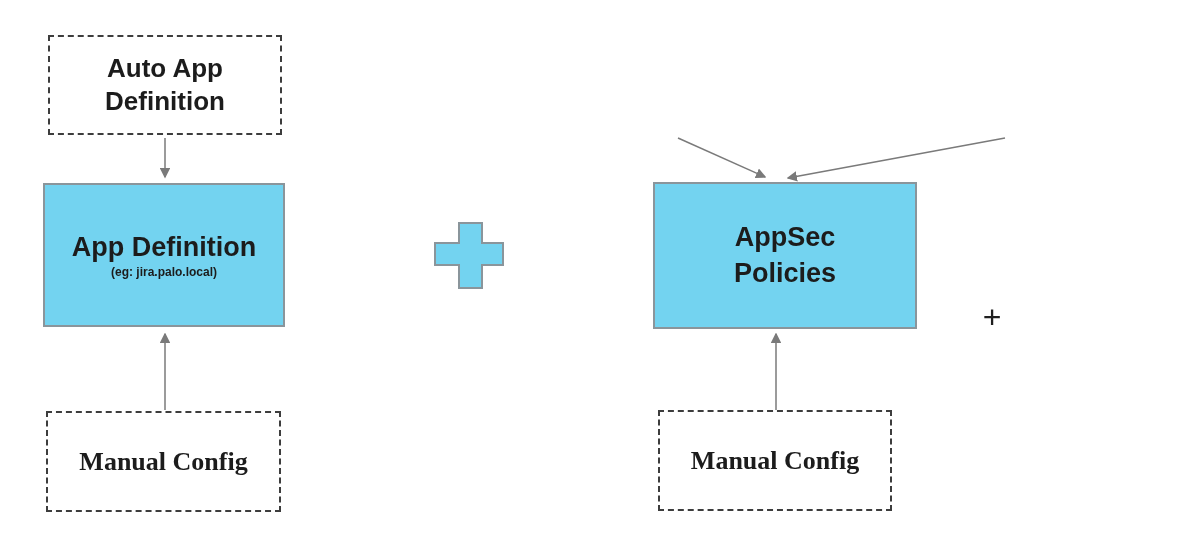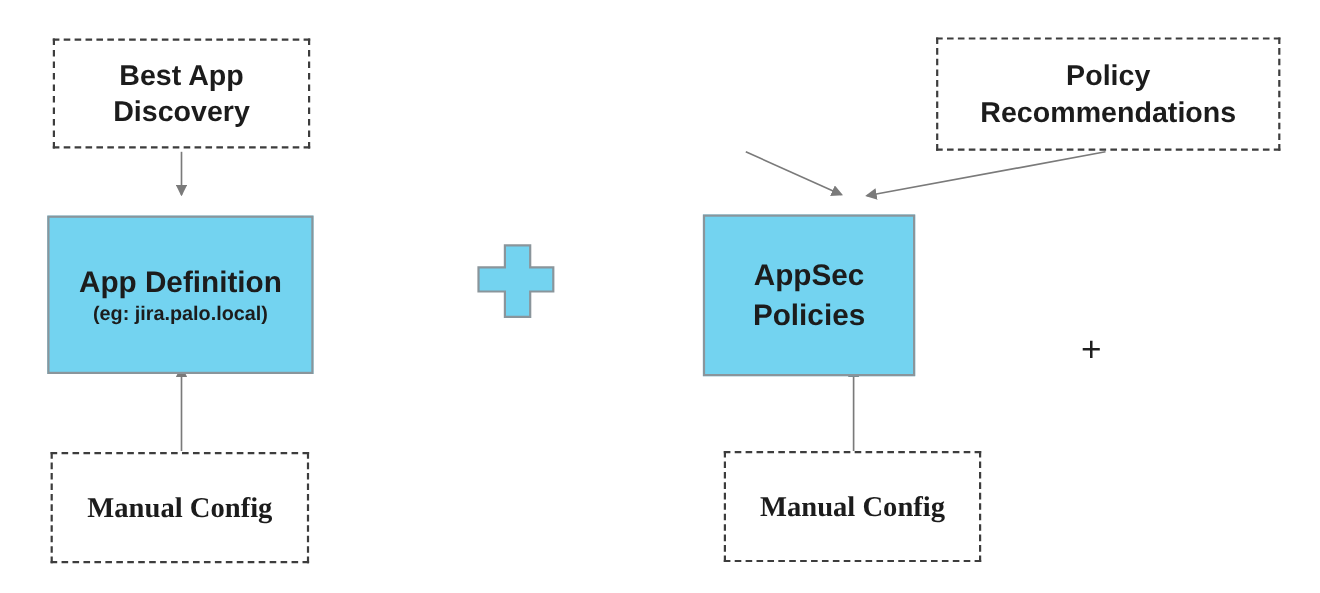--- a/index.html
+++ b/index.html
@@ -31,54 +31,53 @@
     text-align: center;
     color: var(--text-color);
   }
   .box.dashed {
     border: 2px dashed var(--dashed-border);
     background: var(--background);
   }
   .box.filled {
     border: 2px solid var(--box-border);
     background: var(--box-fill);
-    margin-top: 13px;
   }
   .label {
     font-size: 26px;
     font-weight: 700;
     line-height: 1.28;
     color: var(--text-color);
   }
   .label.nowrap { white-space: nowrap; font-family: Liberation Serif, serif; }
   .title {
     font-size: 27px;
     font-weight: 700;
     line-height: 1.3;
     white-space: nowrap;
     color: var(--text-color);
   }
   .title.wrap-narrow {
     white-space: normal;
     max-width: 160px;
   }
   .subtitle {
-    font-size: 18px;
+    font-size: 12px;
     font-weight: 700;
     line-height: 1.3;
     white-space: nowrap;
     color: var(--text-color);
   }
   
   #box-auto-app-discovery   { left: 48px;  top: 35px;  width: 234px; height: 100px; }
   #box-app-definition       { left: 43px;  top: 183px; width: 242px; height: 144px; }
   #box-manual-config-left   { left: 46px;  top: 411px; width: 235px; height: 101px; }
   #box-best-practices       { left: 523px; top: 35px;  width: 305px; height: 102px; }
   #box-policy-recs          { left: 851px; top: 34px;  width: 313px; height: 103px; }
-  #box-appsec-policies      { left: 639px; top: 182px; width: 193px; height: 147px; }
+  #box-appsec-policies      { left: 653px; top: 182px; width: 264px; height: 147px; }
   #box-manual-config-right  { left: 658px; top: 410px; width: 234px; height: 101px; }
   .overlay {
     position: absolute;
     left: 0; top: 0;
     width: 1200px; height: 539px;
     pointer-events: none;
   }
   .arrow {
     stroke: var(--arrow-color);
     stroke-width: 1.5;
@@ -114,36 +113,33 @@
     </defs>
     <line x1="165" y1="138" x2="165" y2="177" class="arrow" marker-end="url(#ah)"></line>
     <line x1="165" y1="410" x2="165" y2="334" class="arrow" marker-end="url(#ah)"></line>
     <line x1="678" y1="138" x2="765" y2="177" class="arrow" marker-end="url(#ah)"></line>
     <line x1="1005" y1="138" x2="788" y2="178" class="arrow" marker-end="url(#ah)"></line>
     <line x1="776" y1="410" x2="776" y2="334" class="arrow" marker-end="url(#ah)"></line>
     <polygon points="459,223 482,223 482,243 503,243 503,265 482,265 482,288 459,288 459,265 435,265 435,243 459,243" class="plus-shape"></polygon>
   </svg>
 
   <div class="box dashed" id="box-auto-app-discovery">
-    <div class="label">Best App Discovery</div>
+    <div class="label">Auto App Definition</div>
   </div>
 
   <div class="box filled" id="box-app-definition">
     <div class="title">App Definition</div>
     <div class="subtitle">(eg: jira.palo.local)</div>
   </div>
 
   <div class="box dashed" id="box-manual-config-left">
     <div class="label nowrap">Manual Config</div>
   </div>
 
 
-  <div class="box dashed" id="box-policy-recs">
-    <div class="label">Policy Recommendations</div>
-  </div>
 
   <div class="box filled" id="box-appsec-policies">
     <div class="title wrap-narrow">AppSec Policies</div>
   </div>
 
   <div class="box dashed" id="box-manual-config-right">
     <div class="label nowrap">Manual Config</div>
   </div>
 
   <div class="plus-small">+</div>

